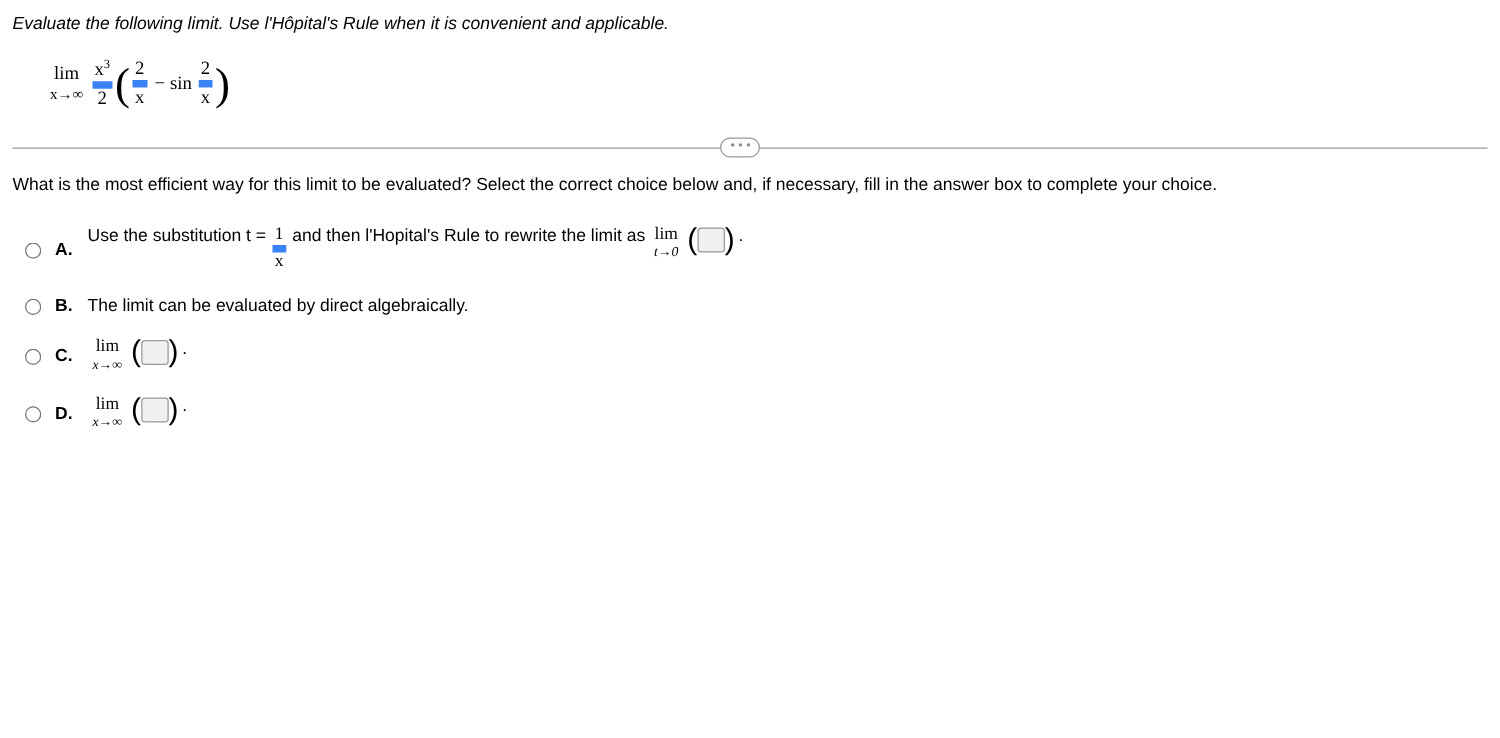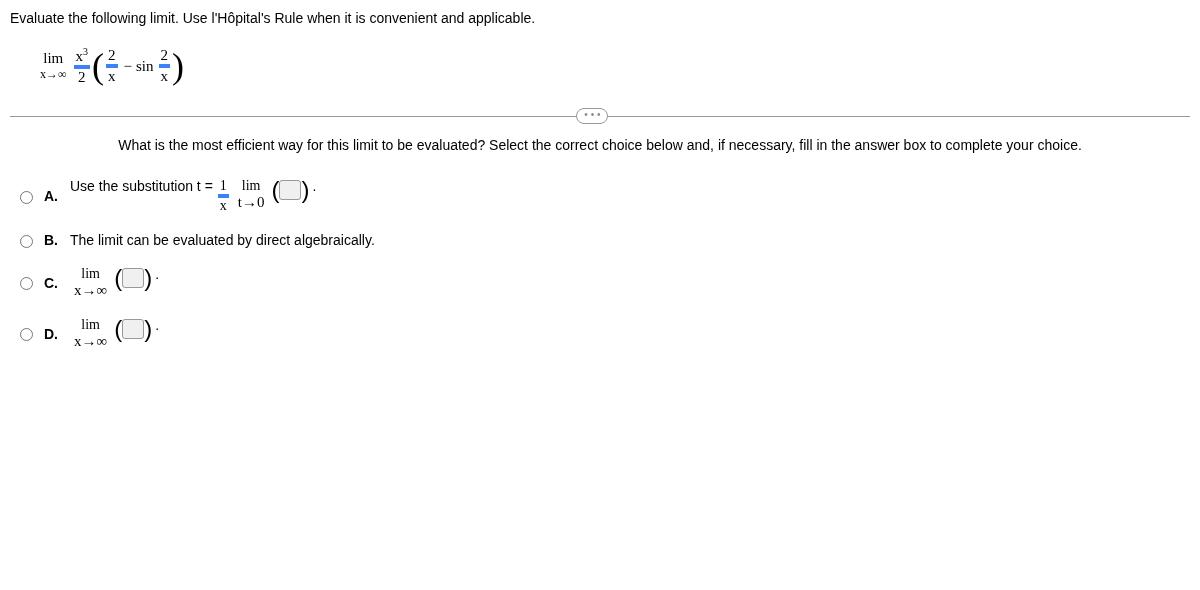--- a/index.html
+++ b/index.html
@@ -4,20 +4,21 @@
   <style>
     body {
       font-family: Arial, sans-serif;
       font-size: 14px;
       margin: 0;
       padding: 10px;
       color: #000;
     }
     .problem-text {
       margin-bottom: 20px;
+      font-style: italic;
     }
     .limit-expr {
       margin: 10px 0 30px 30px;
       font-family: 'Times New Roman', serif;
       font-size: 15px;
       display: flex;
       align-items: center;
     }
     .lim-block {
       display: inline-block;
@@ -33,21 +34,21 @@
       font-size: 12px;
     }
     .frac {
       display: inline-block;
       text-align: center;
       vertical-align: middle;
       margin: 0 2px;
     }
     .frac .num {
       display: block;
-      border-bottom: 4px solid #3b82f6;
+      border-bottom: 6px solid #3b82f6;
       padding: 0 2px;
     }
     .frac .den {
       display: block;
       padding: 0 2px;
     }
     .paren-group {
       display: inline-flex;
       align-items: center;
     }
@@ -71,21 +72,20 @@
       border: 1px solid #999;
       border-radius: 8px;
       background: #fff;
       text-align: center;
       font-size: 10px;
       line-height: 12px;
       color: #888;
     }
     .question-text {
       margin: 20px 0 25px 0;
-      text-align: center;
     }
     .options {
       margin-left: 5px;
     }
     .option-row {
       display: flex;
       align-items: center;
       margin-bottom: 18px;
       gap: 8px;
     }
@@ -108,21 +108,22 @@
       vertical-align: middle;
       font-family: 'Times New Roman', serif;
       margin: 0 4px;
     }
     .inline-lim .lim-top {
       display: block;
       font-size: 14px;
     }
     .inline-lim .lim-bot {
       display: block;
-      font-size: 15px;
+      font-size: 11px;
+      font-style: italic;
     }
     .input-box {
       display: inline-flex;
       align-items: center;
       gap: 0;
     }
     .input-box-paren {
       font-size: 24px;
       line-height: 1;
     }
@@ -179,20 +180,21 @@
 
   <div class="option-row">
     <input type="radio" name="answer" style="">
     <span class="option-label">A.</span>
     <div class="option-content">
       <span>Use the substitution t =</span>
       <span class="frac" style="font-family:'Times New Roman',serif;">
         <span class="num">1</span>
         <span class="den">x</span>
       </span>
+      <span>and then l'Hopital's Rule to rewrite the limit as</span>
       <span class="inline-lim">
         <span class="lim-top">lim</span>
         <span class="lim-bot">t→0</span>
       </span>
       <span class="input-box">
         <span class="input-box-paren">(</span>
         <span class="input-box-inner"></span>
         <span class="input-box-paren">)</span>
       </span>
       <span>.</span>

